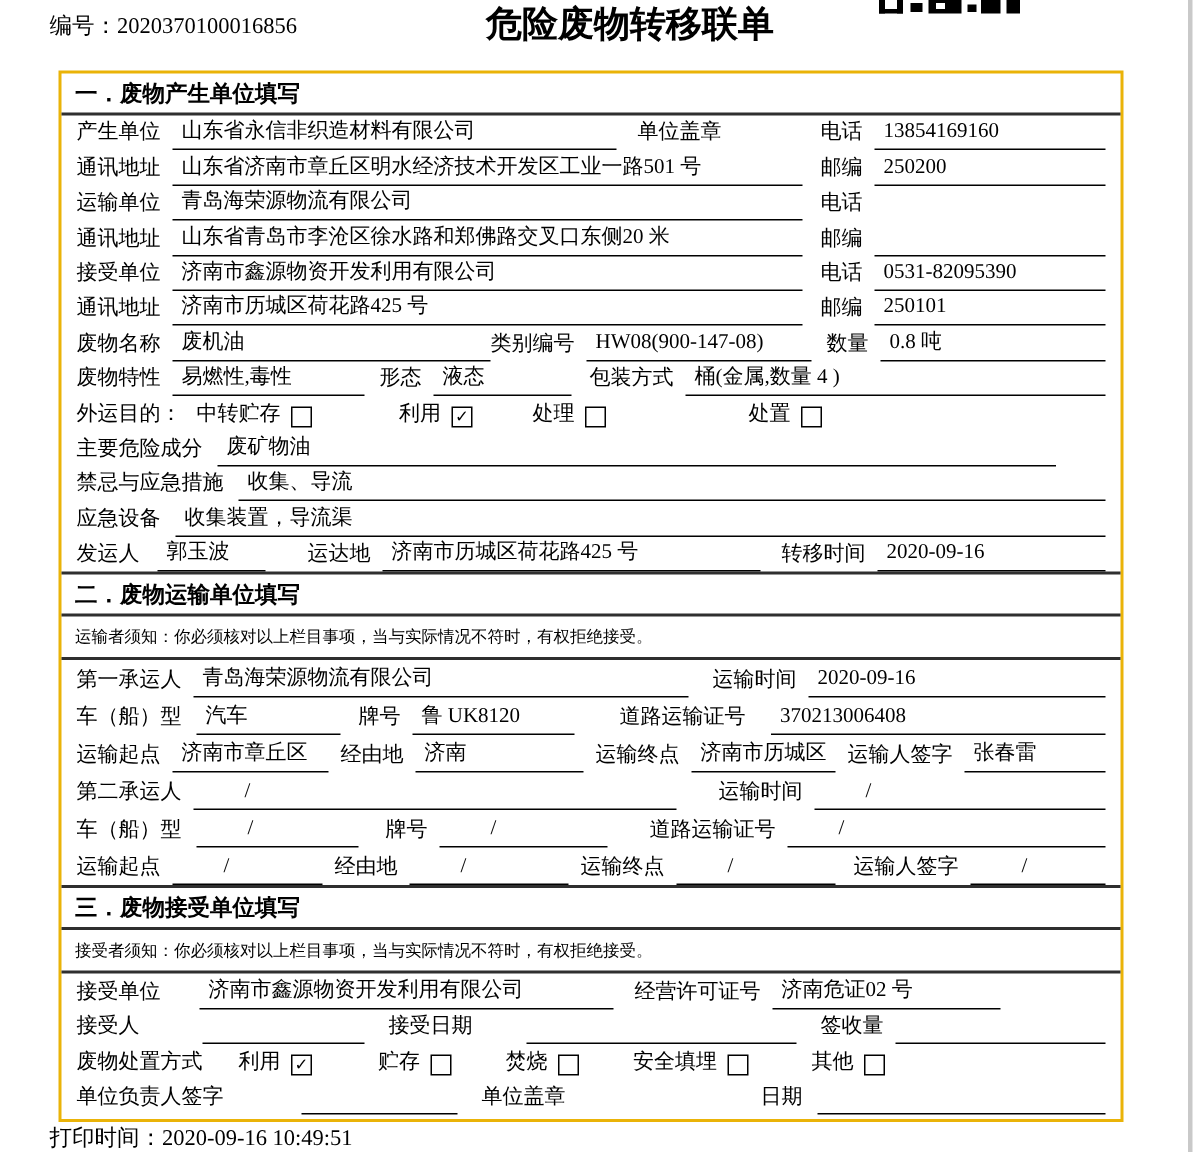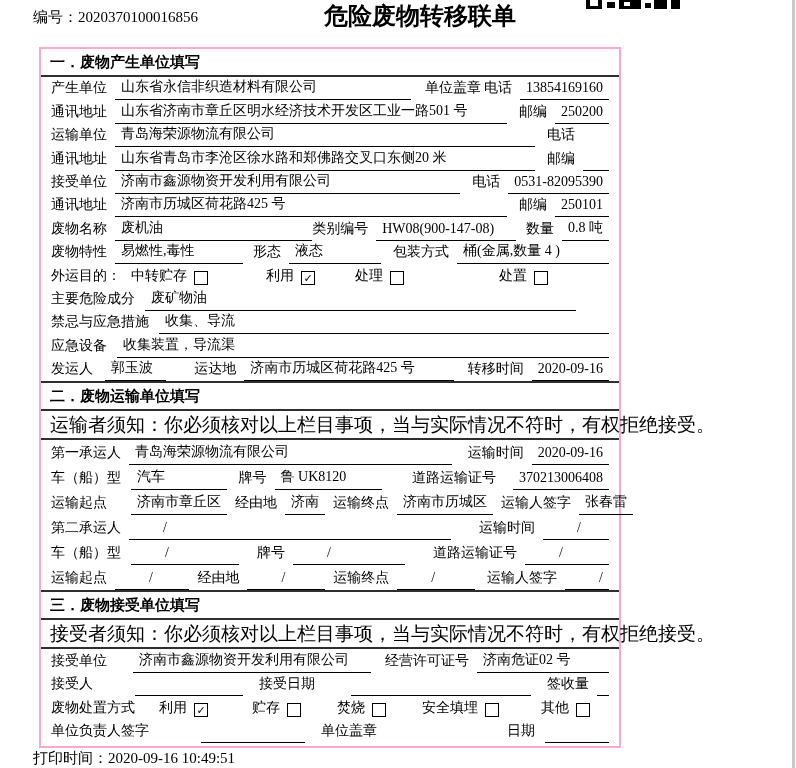--- a/index.html
+++ b/index.html
@@ -4,27 +4,27 @@
 <style>
   html,body{margin:0;padding:0;background:#fff;}
   .page{position:relative;width:796px;height:768px;background:#ffffff;overflow:hidden;
         font-family:"Liberation Serif","DejaVu Serif",serif;color:#000;}
   .right-edge{position:absolute;right:1px;top:0;width:3px;height:768px;background:#c9c9c9;}
   .serial{position:absolute;left:33px;top:8px;font-size:15px;white-space:nowrap;}
   .doc-title{position:absolute;left:324px;top:0px;font-size:24px;font-weight:bold;white-space:nowrap;}
   .qr{position:absolute;left:586px;top:0;width:94px;height:9px;}
   .qr i{position:absolute;background:#000;}
   .qr i.w{background:#fff;}
-  .box{position:absolute;left:39px;top:47px;width:582px;height:701px;box-sizing:border-box;
-       border:2px solid #f9a8d4;display:flex;flex-direction:column;}
+  .box{position:absolute;left:39px;top:47px;width:710px;height:701px;box-sizing:border-box;
+       border:2px solid #eab308;display:flex;flex-direction:column;}
   .sech{flex:none;height:26px;display:flex;align-items:center;padding-left:9px;
         font-size:15px;font-weight:bold;border-bottom:2px solid #2f2f2f;}
   .sech.mid{border-top:2px solid #2f2f2f;}
   .notice{flex:none;height:27px;display:flex;align-items:center;padding-left:9px;
-          font-size:19px;border-bottom:2px solid #2f2f2f;white-space:nowrap;}
+          font-size:11px;border-bottom:2px solid #2f2f2f;white-space:nowrap;}
   .frow{flex:none;display:flex;align-items:flex-end;padding:0 10px;font-size:14px;box-sizing:border-box;}
   .r1{height:23.4px;} .r2{height:25px;} .r3{height:23.5px;}
   .lb{white-space:nowrap;padding-bottom:3px;}
   .ul{border-bottom:1px solid #000;padding:0 6px 3px 6px;white-space:nowrap;
       box-sizing:border-box;min-height:17px;}
   .fill{flex:1 1 auto;}
   .grp{display:flex;align-items:flex-end;}
   .sl{padding-left:34px;}
   .opt{display:flex;align-items:flex-end;}
   .cb{flex:none;display:inline-block;width:12px;height:12px;border:1px solid #000;
@@ -193,21 +193,21 @@
         <span class="lb">车（船）型</span>
         <span class="ul" style="width:96px;margin-left:10px">汽车</span>
         <span class="lb" style="margin-left:12px">牌号</span>
         <span class="ul" style="width:108px;margin-left:8px">鲁 UK8120</span>
         <span class="lb" style="margin-left:30px">道路运输证号</span>
         <span class="ul fill" style="margin-left:17px">370213006408</span>
       </div>
 
       <div class="frow r2">
         <span class="lb">运输起点</span>
-        <span class="ul" style="width:104px;margin-left:24px">济南市章丘区</span>
+        <span class="ul" style="width:104px;margin-left:8px">济南市章丘区</span>
         <span class="lb" style="margin-left:8px">经由地</span>
         <span class="ul" style="width:112px;margin-left:8px">济南</span>
         <span class="lb" style="margin-left:8px">运输终点</span>
         <span class="ul" style="width:96px;margin-left:8px">济南市历城区</span>
         <span class="lb" style="margin-left:8px">运输人签字</span>
         <span class="ul fill" style="margin-left:8px">张春雷</span>
       </div>
 
       <div class="frow r2">
         <span class="lb">第二承运人</span>

